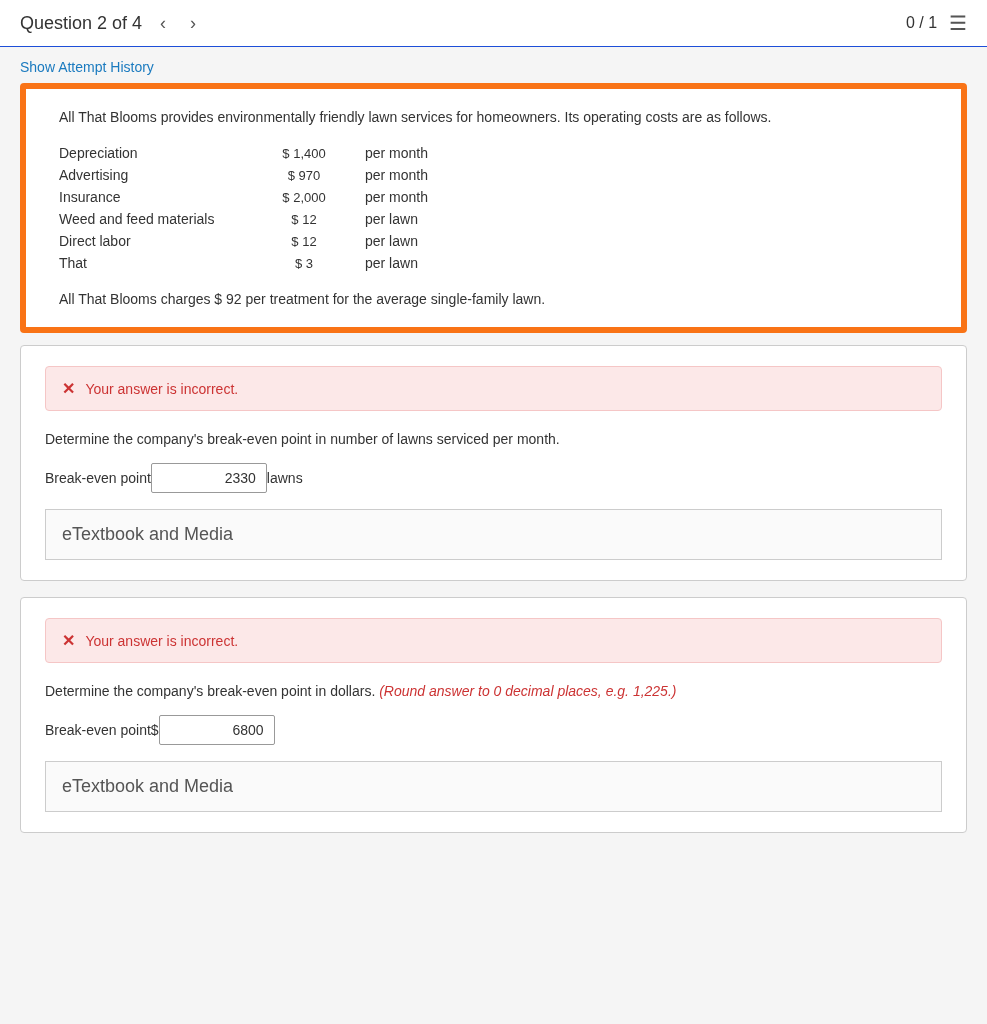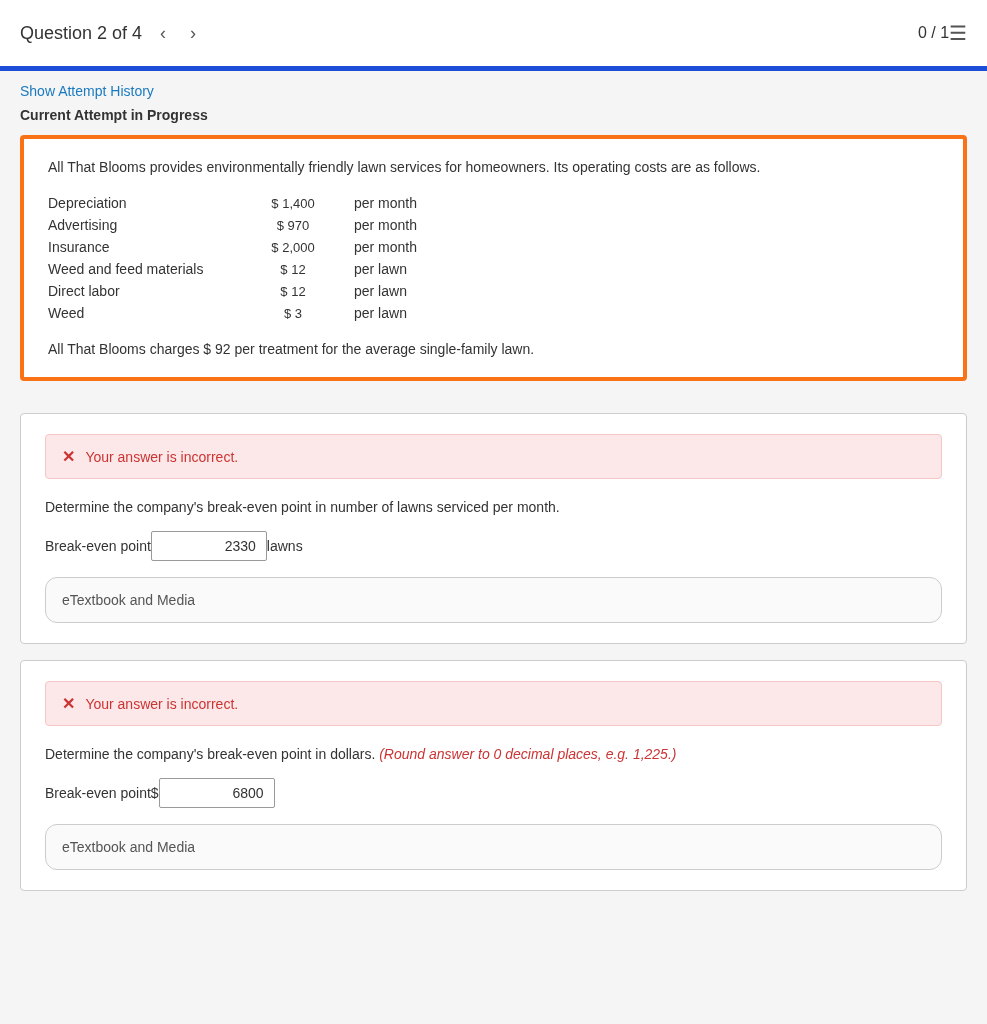--- a/index.html
+++ b/index.html
@@ -11,22 +11,22 @@
       width: 987px;
       min-height: 1024px;
     }
 
     .header {
       display: flex;
       align-items: center;
       justify-content: space-between;
       padding: 10px 20px;
       background: #fff;
-      border-bottom: 5px solid #1d4ed8;
-      height: 71px;
+      border-bottom: 1px solid #1d4ed8;
+      height: 47px;
     }
 
     .header-left {
       display: flex;
       align-items: center;
       gap: 12px;
     }
 
     .question-label {
       font-size: 18px;
@@ -39,21 +39,21 @@
       border: none;
       cursor: pointer;
       font-size: 18px;
       color: #555;
       padding: 2px 6px;
     }
 
     .header-right {
       display: flex;
       align-items: center;
-      gap: 0;
+      gap: 12px;
       font-size: 16px;
       color: #333;
     }
 
     .list-icon {
       font-size: 20px;
       color: #555;
       cursor: pointer;
     }
 
@@ -72,24 +72,24 @@
     }
 
     .current-attempt-label {
       font-weight: bold;
       font-size: 14px;
       margin-bottom: 12px;
     }
 
     .problem-box {
       background: #fff;
-      border: 4px solid #f97316;
+      border: 6px solid #f97316;
       border-radius: 4px;
-      padding: 20px 24px;
-      margin-bottom: 32px;
+      padding: 20px 33px;
+      margin-bottom: 12px;
     }
 
     .problem-intro {
       font-size: 14px;
       margin-bottom: 20px;
       color: #333;
     }
 
     .cost-table {
       margin-bottom: 20px;
@@ -186,23 +186,23 @@
       color: #333;
     }
 
     .dollar-sign {
       font-size: 14px;
       color: #333;
     }
 
     .etextbook-box {
       border: 1px solid #ccc;
-      border-radius: 12px;
+      border-radius: 0;
       padding: 14px 16px;
-      font-size: 14px;
+      font-size: 18px;
       color: #555;
       background: #fafafa;
     }
 
     .round-note {
       color: #cc3333;
       font-style: italic;
       font-size: 14px;
     }
   </style>
@@ -218,21 +218,20 @@
   <div class="header-right">
     <span>0 / 1</span>
     <span class="list-icon">☰</span>
   </div>
 </div>
 
 <div class="content-area">
 
   
   <a class="show-attempt-link">Show Attempt History</a>
-  <div class="current-attempt-label">Current Attempt in Progress</div>
 
   
   <div class="problem-box">
     <div class="problem-intro">All That Blooms provides environmentally friendly lawn services for homeowners. Its operating costs are as follows.</div>
 
     <div class="cost-table">
 
     <div class="cost-row">
       <span class="cost-name">Depreciation</span>
       <span class="cost-amount">$ 1,400</span>
@@ -252,21 +251,21 @@
       <span class="cost-name">Weed and feed materials</span>
       <span class="cost-amount">$ 12</span>
       <span class="cost-period">per lawn</span>
     </div>
         <div class="cost-row">
       <span class="cost-name">Direct labor</span>
       <span class="cost-amount">$ 12</span>
       <span class="cost-period">per lawn</span>
     </div>
         <div class="cost-row">
-      <span class="cost-name">Weed</span>
+      <span class="cost-name">That</span>
       <span class="cost-amount">$ 3</span>
       <span class="cost-period">per lawn</span>
     </div>
       </div>
 
     <div class="problem-charge">All That Blooms charges $ 92  per treatment for the average single-family lawn.</div>
   </div>
 
   
   <div class="question-section">

